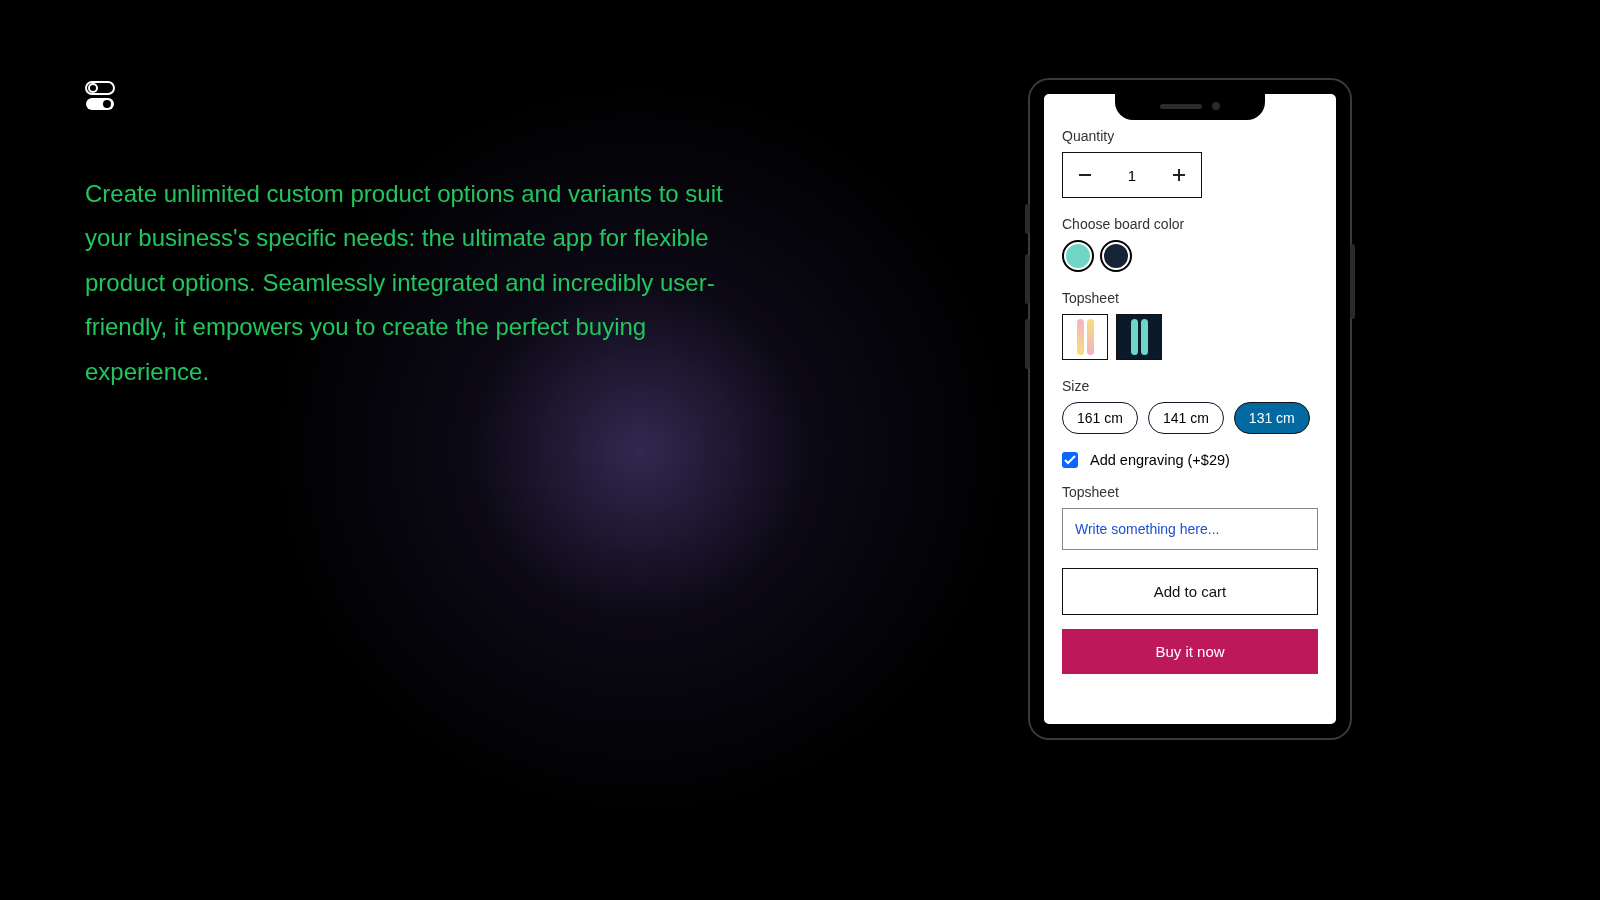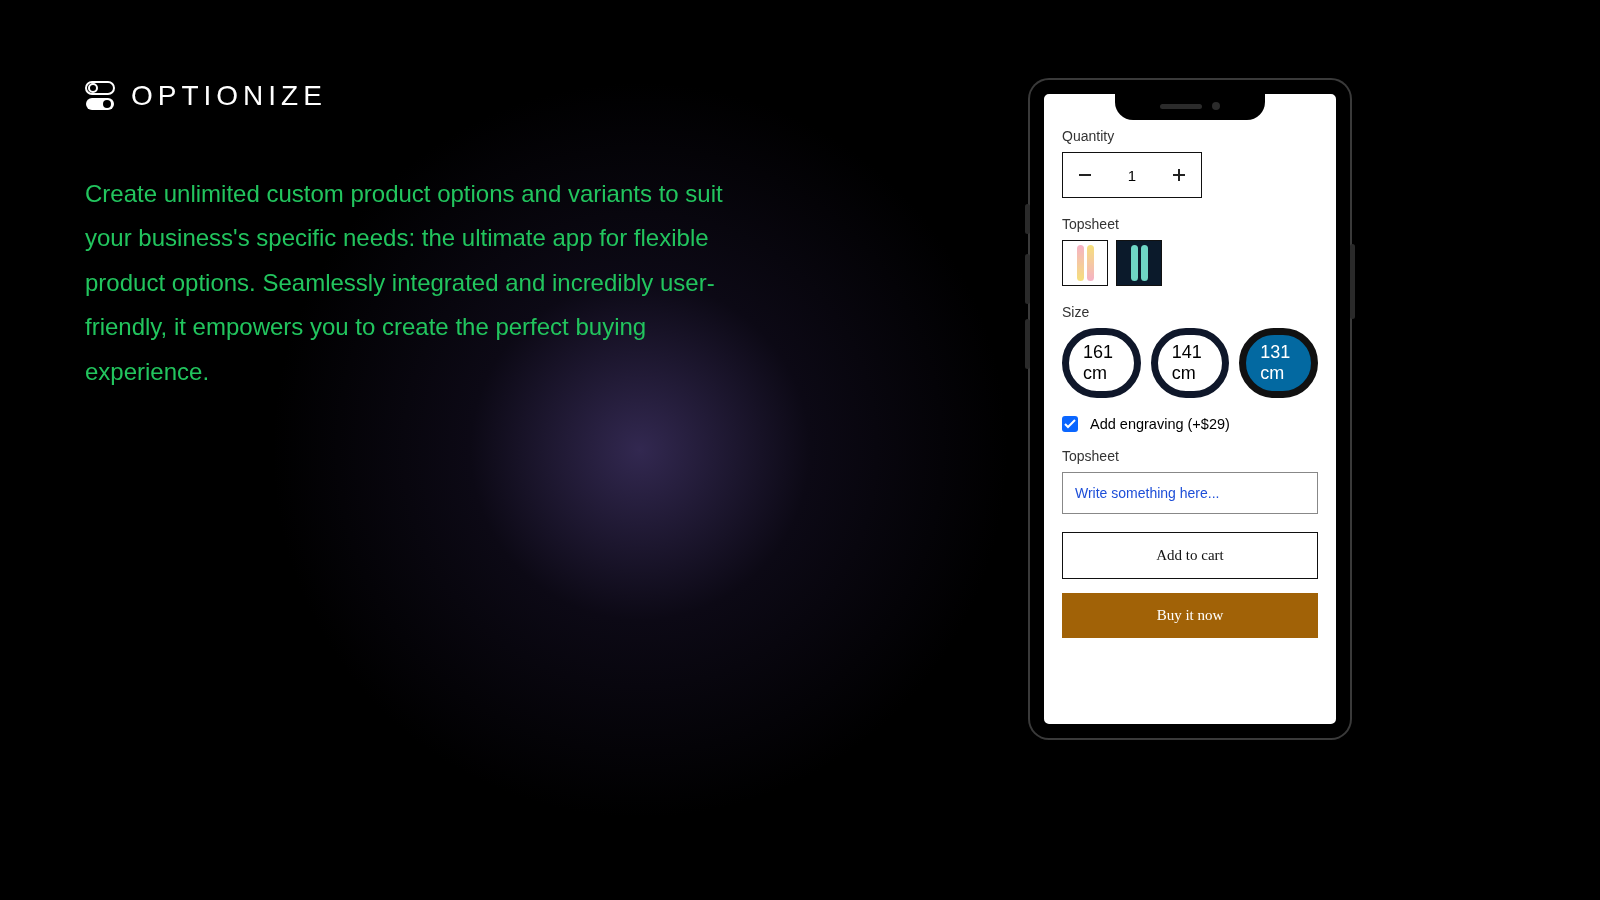--- a/index.html
+++ b/index.html
@@ -176,23 +176,23 @@
   .board {
     width: 7px;
     height: 36px;
     border-radius: 4px;
   }
 
   
   .pills { display: flex; gap: 10px; }
   .pill {
     padding: 7px 14px;
-    border: 7px solid #0f172a;
+    border: 1px solid #0f172a;
     border-radius: 999px;
-    font-size: 18px;
+    font-size: 14px;
     background: #fff;
     cursor: pointer;
   }
   .pill.active {
     background: #0369a1;
     color: #fff;
     border-color: #111;
   }
 
   
@@ -226,48 +226,46 @@
   }
 
   
   .btn {
     width: 100%;
     padding: 14px 0;
     text-align: center;
     font-size: 15px;
     margin-top: 14px;
     cursor: pointer;
-    font-family: Liberation Serif, serif;
   }
   .btn-outline {
     border: 1px solid #111;
     background: #fff;
     color: #111;
   }
   .btn-solid {
-    background: #a16207;
+    background: #be185d;
     color: #fff;
   }
 </style>
 </head>
 <body>
 
 <div class="glow"></div>
 
 <div class="content">
   <div class="logo-row">
     <span class="logo-icon">
       <svg width="36" height="32" viewBox="0 0 36 32">
         <rect x="1" y="2" width="28" height="12" rx="6" fill="none" stroke="#fff" stroke-width="2"></rect>
         <circle cx="8" cy="8" r="4" fill="none" stroke="#fff" stroke-width="2"></circle>
         <rect x="1" y="18" width="28" height="12" rx="6" fill="#fff"></rect>
         <circle cx="22" cy="24" r="4" fill="#000"></circle>
       </svg>
     </span>
-    <span class="logo-text">OPTIONIZE</span>
   </div>
 
   <p class="description">Create unlimited custom product options and variants to suit your business's specific needs: the ultimate app for flexible product options. Seamlessly integrated and incredibly user-friendly, it empowers you to create the perfect buying experience.</p>
 </div>
 
 <div class="phone">
   <div class="side-btn side-left-1"></div>
   <div class="side-btn side-left-2"></div>
   <div class="side-btn side-left-3"></div>
   <div class="side-btn side-right"></div>
@@ -288,20 +286,31 @@
         <div class="qty-val">1</div>
         <div class="qty-btn">
           <svg width="12" height="12" viewBox="0 0 12 12">
               <rect x="5" width="2" height="12" fill="#222"></rect>
               <rect y="5" width="12" height="2" fill="#222"></rect>
             </svg>
         </div>
       </div>
     </div>
 
+    <div class="group">
+      <div class="field-label">Choose board color</div>
+      <div class="swatches">
+        <div class="swatch">
+            <div class="swatch-inner" style="background:#6fd6c5"></div>
+          </div>
+        <div class="swatch">
+            <div class="swatch-inner" style="background:#162235"></div>
+          </div>
+      </div>
+    </div>
 
     <div class="group">
       <div class="field-label">Topsheet</div>
       <div class="thumbs">
         <div class="thumb">
           <div class="board" style="background:linear-gradient(#f5b1c6,#f5e07a)"></div>
           <div class="board" style="background:linear-gradient(#f5e07a,#f5b1c6)"></div>
         </div>
         <div class="thumb dark">
           <div class="board" style="background:#6fd6c5"></div>

